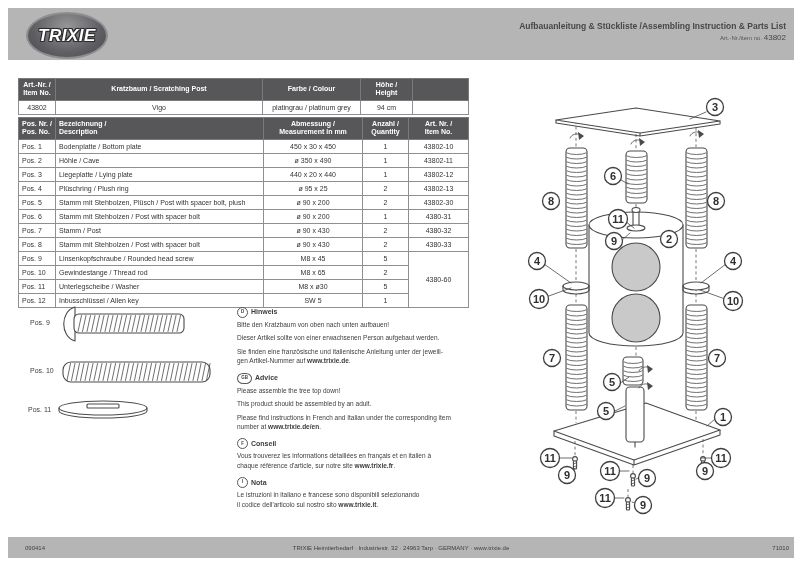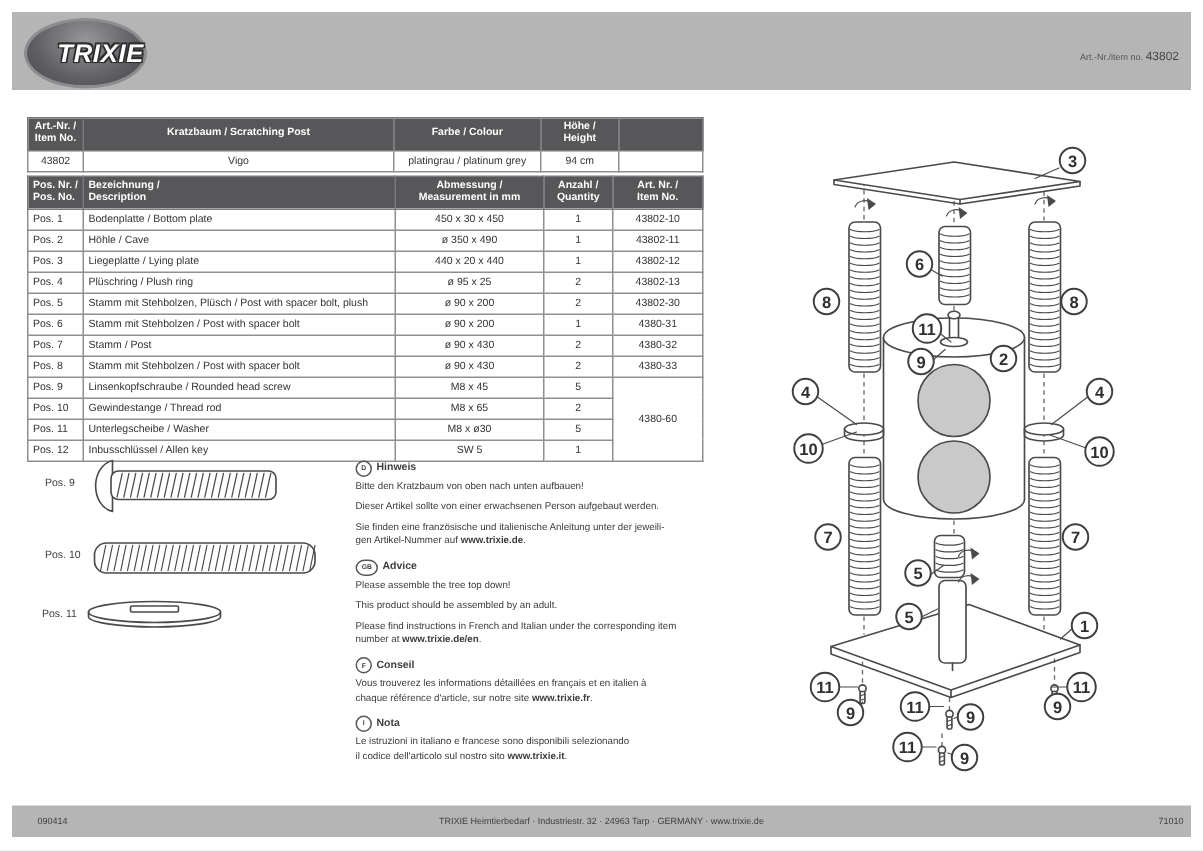--- a/index.html
+++ b/index.html
@@ -2,23 +2,23 @@
 <html><head>
 <meta charset="utf-8">
 <style>
   html,body{margin:0;padding:0;background:#e8e8e8;}
   .page{position:relative;width:802px;height:567px;background:#fff;overflow:hidden;
         font-family:"Liberation Sans",sans-serif;color:#3c3c3e;}
   .band{position:absolute;left:8px;right:8px;background:#b5b5b5;}
   .header-band{top:8px;height:52px;}
   .footer-band{top:537px;height:21px;}
 
-  .logo{position:absolute;left:16px;top:12px;width:78px;height:43px;border-radius:50%;
+  .logo{position:absolute;left:26px;top:12px;width:78px;height:43px;border-radius:50%;
         background:radial-gradient(ellipse at 50% 30%,#97979a 0%,#606064 60%,#47474b 100%);
-        border:2px solid #8d8d90;display:flex;align-items:center;justify-content:flex-end;}
+        border:2px solid #8d8d90;display:flex;align-items:center;justify-content:center;}
   .logo span{color:#fff;font-weight:bold;font-size:17px;letter-spacing:.5px;font-style:italic;
         text-shadow:1px 1px 0 #2c2c2e,-1px -1px 0 #2c2c2e,1px -1px 0 #2c2c2e,-1px 1px 0 #2c2c2e,0 0 2px #2c2c2e;}
 
   .header-title{position:absolute;right:16px;top:21px;font-size:8.5px;font-weight:bold;color:#47474a;text-align:right;}
   .header-item{position:absolute;right:16px;top:33px;font-size:6px;color:#55555a;text-align:right;}
   .header-item b{font-size:8px;font-weight:normal;color:#47474a;}
 
   table.tbl{position:absolute;border-collapse:collapse;table-layout:fixed;font-size:7px;}
   .tbl th{background:#57575a;color:#fff;font-weight:bold;border:1px solid #7a7a7c;
           white-space:pre-line;padding:2px 3px;line-height:1.2;vertical-align:middle;}
@@ -54,20 +54,21 @@
 </style>
 </head>
 <body>
 
 <div class="page">
 
   <div class="band header-band"></div>
   <div class="logo">
     <span>TRIXIE</span>
   </div>
+  <div class="header-title">Aufbauanleitung &amp; Stückliste /Assembling Instruction &amp; Parts List</div>
   <div class="header-item"><span>Art.-Nr./item no. </span><b>43802</b></div>
 
   <table class="tbl" id="product-table">
     <colgroup>
         <col style="width:37px">
         <col style="width:207px">
         <col style="width:98px">
         <col style="width:52px">
         <col style="width:56px">
       </colgroup>

